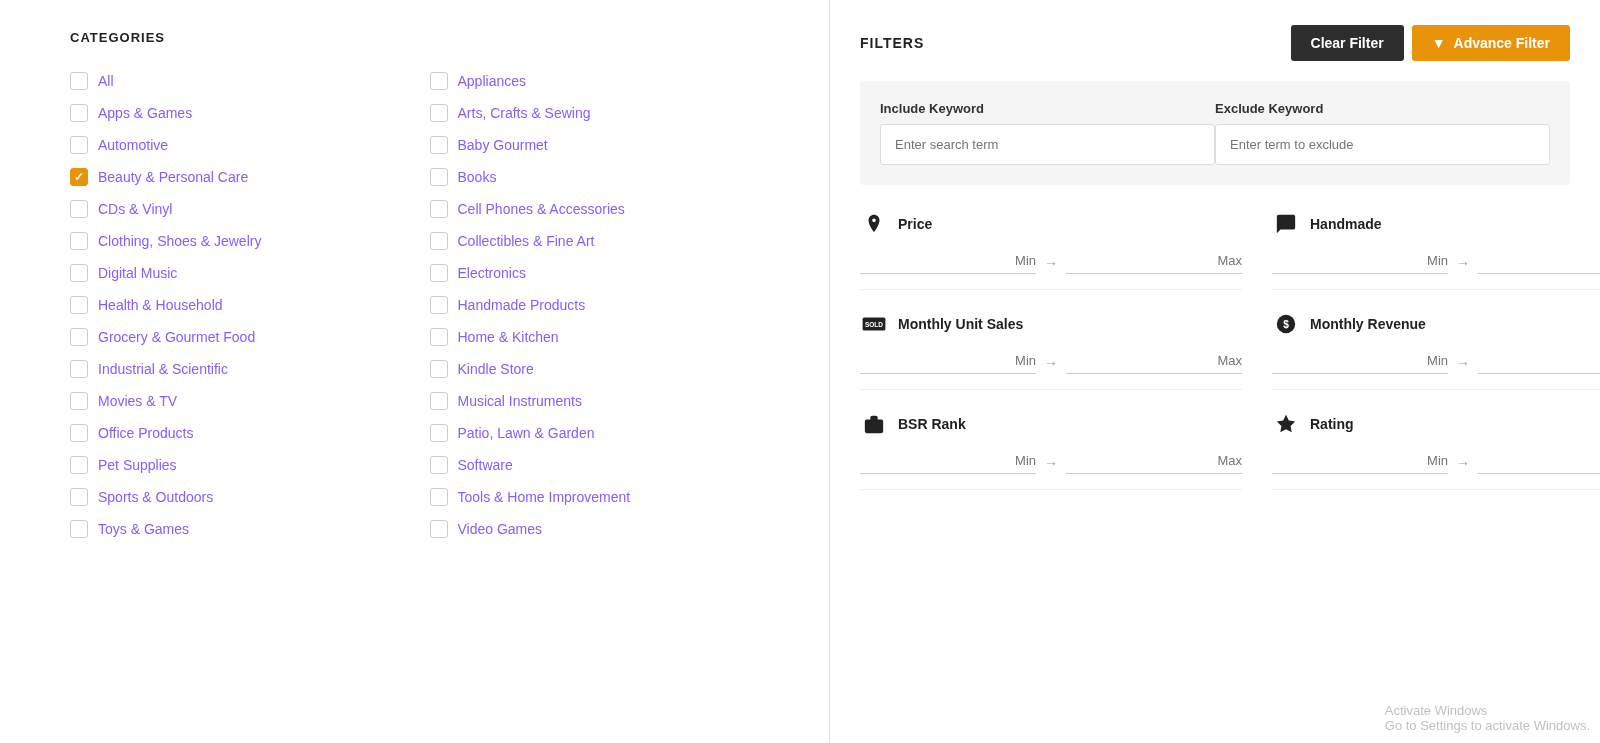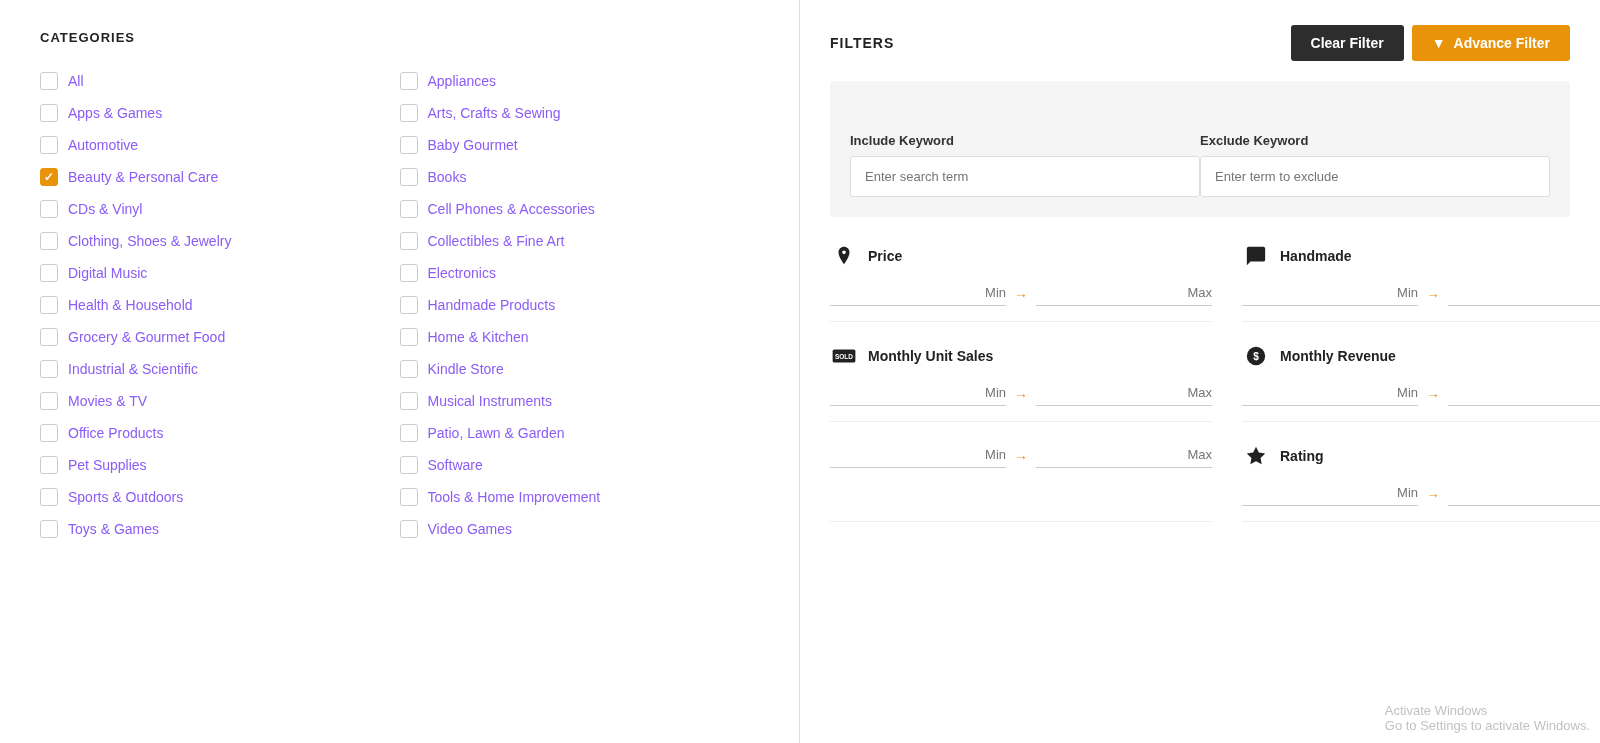--- a/index.html
+++ b/index.html
@@ -1,21 +1,21 @@
 <!DOCTYPE html>
 <html><head>
   <meta charset="utf-8">
   <style>
     * { box-sizing: border-box; margin: 0; padding: 0; }
     body { font-family: Arial, sans-serif; background: #fff; color: #333; font-size: 14px; }
 
     .container { display: flex; height: 743px; }
 
     
-    .left-panel { width: 800px; padding: 30px 40px; border-right: 1px solid #ddd; overflow-y: auto; }
+    .left-panel { width: 800px; padding: 30px 40px; border-right: 1px solid #ddd; overflow-y: auto; margin-left: 30px; }
 
     .categories-title {
       font-size: 13px;
       font-weight: 700;
       letter-spacing: 1px;
       color: #222;
       margin-bottom: 20px;
       text-transform: uppercase;
     }
 
@@ -112,21 +112,20 @@
     .keyword-section {
       background: #f5f5f5;
       padding: 20px;
       border-radius: 4px;
       margin-bottom: 25px;
     }
 
     .keyword-grid {
       display: grid;
       grid-template-columns: 1fr 1fr;
-      margin-top: 32px;
     }
 
     .keyword-label {
       font-size: 13px;
       font-weight: 600;
       color: #333;
       margin-bottom: 8px;
     }
 
     .keyword-input {
@@ -423,20 +422,28 @@
             </div>
             <div class="filter-inputs">
               <input type="text" class="filter-input" placeholder="Min" style="">
               <span class="arrow">→</span>
               <input type="text" class="filter-input" placeholder="Max" style="">
             </div>
           </div>
         </div>
         <div class="filter-row">
           <div class="filter-group">
+            <div class="filter-group-header">
+              <span class="filter-icon-circle">
+                <svg width="22" height="22" viewBox="0 0 24 24" fill="none" style="display:inline-block;vertical-align:middle">
+                  <path d="M20 7h-4V5a2 2 0 00-2-2h-4a2 2 0 00-2 2v2H4a2 2 0 00-2 2v11a2 2 0 002 2h16a2 2 0 002-2V9a2 2 0 00-2-2z" fill="#222"></path>
+                </svg>
+              </span>
+              <span class="filter-group-title">BSR Rank</span>
+            </div>
             <div class="filter-inputs">
               <input type="text" class="filter-input" placeholder="Min" style="">
               <span class="arrow">→</span>
               <input type="text" class="filter-input" placeholder="Max" style="">
             </div>
           </div>
           <div class="filter-group">
             <div class="filter-group-header">
               <span class="filter-icon-circle">
                 <svg width="22" height="22" viewBox="0 0 24 24" style="display:inline-block;vertical-align:middle">

